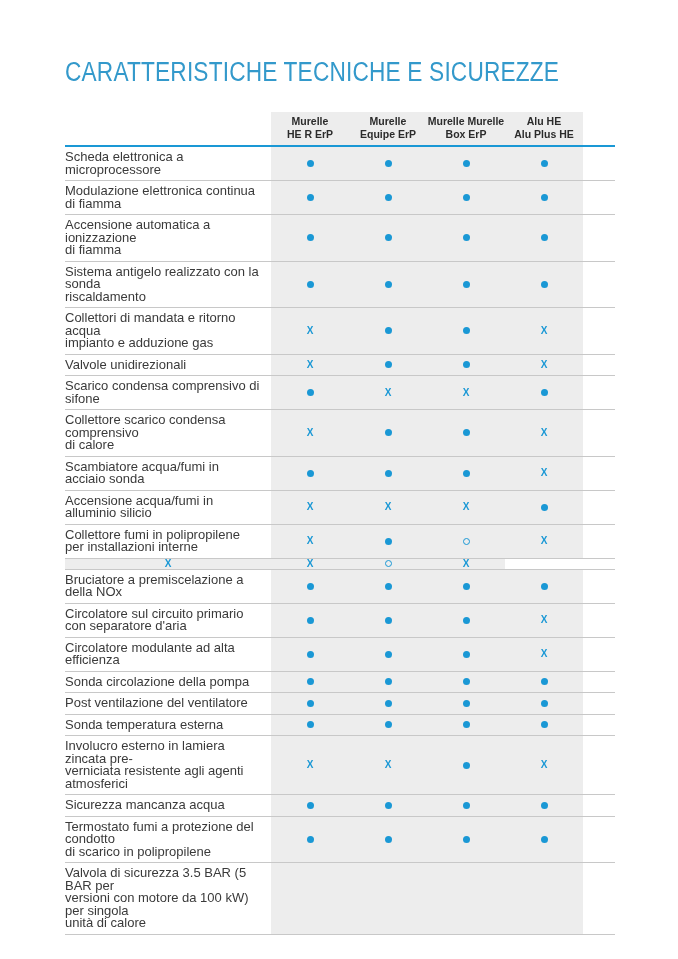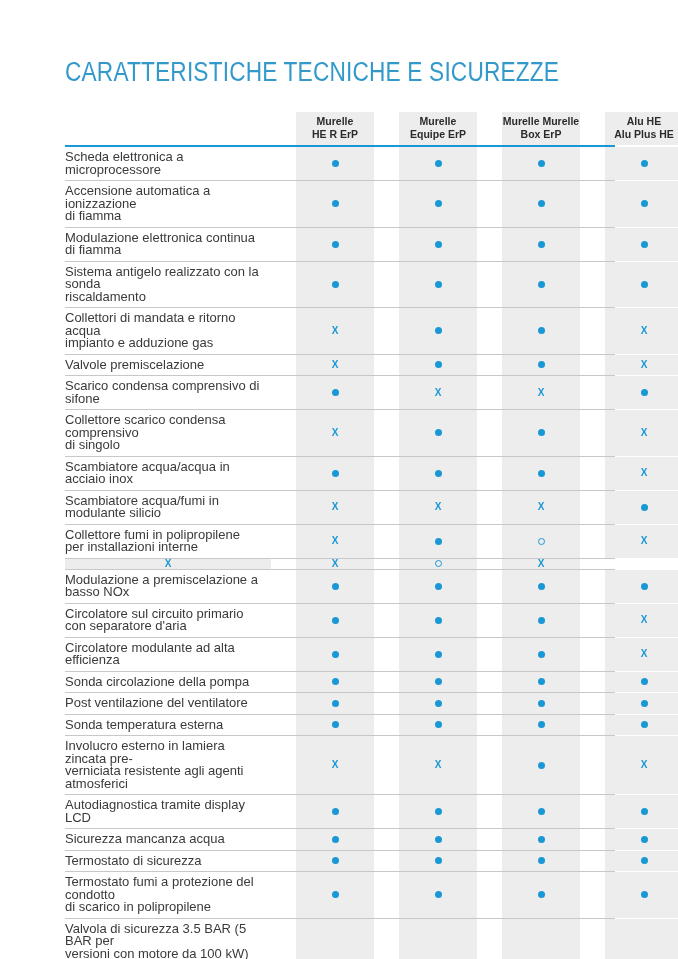--- a/index.html
+++ b/index.html
@@ -22,21 +22,21 @@
     white-space:nowrap;
     display:inline-block;
     margin-bottom:24px;
   }
 
   .ftable { width:550px; }
 
   .row {
     display:grid;
     grid-template-columns:206px 78px 78px 78px 78px;
-    column-gap:25px;
+    column-gap:0;
     border-bottom:1px solid #c8c8c8;
   }
   .header-row { border-bottom:2px solid #1a98d5; }
 
   .hcell {
     background:#ededed;
     font-size:10.5px;
     font-weight:700;
     color:#2b2b2b;
     text-align:center;
@@ -95,51 +95,51 @@
             <div class="sym sym-dot" style="display: inline-block;"></div>
           </div>
           <div class="cell">
             <div class="sym sym-dot" style="display: inline-block;"></div>
           </div>
           <div class="cell">
             <div class="sym sym-dot" style="display: inline-block;"></div>
           </div>
         </div>
         <div class="row">
+          <div class="label-cell">Modulazione elettronica continua di fiamma</div>
+          <div class="cell">
+            <div class="sym sym-dot" style="display: inline-block;"></div>
+          </div>
+          <div class="cell">
+            <div class="sym sym-dot" style="display: inline-block;"></div>
+          </div>
+          <div class="cell">
+            <div class="sym sym-dot" style="display: inline-block;"></div>
+          </div>
+          <div class="cell">
+            <div class="sym sym-dot" style="display: inline-block;"></div>
+          </div>
+        </div>
+        <div class="row">
           <div class="label-cell">Accensione automatica a ionizzazione
 di fiamma</div>
           <div class="cell">
             <div class="sym sym-dot" style="display: inline-block;"></div>
           </div>
           <div class="cell">
             <div class="sym sym-dot" style="display: inline-block;"></div>
           </div>
           <div class="cell">
             <div class="sym sym-dot" style="display: inline-block;"></div>
           </div>
           <div class="cell">
             <div class="sym sym-dot" style="display: inline-block;"></div>
           </div>
         </div>
         <div class="row">
-          <div class="label-cell">Modulazione elettronica continua di fiamma</div>
-          <div class="cell">
-            <div class="sym sym-dot" style="display: inline-block;"></div>
-          </div>
-          <div class="cell">
-            <div class="sym sym-dot" style="display: inline-block;"></div>
-          </div>
-          <div class="cell">
-            <div class="sym sym-dot" style="display: inline-block;"></div>
-          </div>
-          <div class="cell">
-            <div class="sym sym-dot" style="display: inline-block;"></div>
-          </div>
-        </div>
-        <div class="row">
           <div class="label-cell">Sistema antigelo realizzato con la sonda
 riscaldamento</div>
           <div class="cell">
             <div class="sym sym-dot" style="display: inline-block;"></div>
           </div>
           <div class="cell">
             <div class="sym sym-dot" style="display: inline-block;"></div>
           </div>
           <div class="cell">
             <div class="sym sym-dot" style="display: inline-block;"></div>
@@ -158,21 +158,21 @@
             <div class="sym sym-dot" style="display: inline-block;"></div>
           </div>
           <div class="cell">
             <div class="sym sym-dot" style="display: inline-block;"></div>
           </div>
           <div class="cell">
             <div class="sym sym-x" style="display: inline-block;">X</div>
           </div>
         </div>
         <div class="row">
-          <div class="label-cell">Valvole premiscelazione</div>
+          <div class="label-cell">Valvole unidirezionali</div>
           <div class="cell">
             <div class="sym sym-x" style="display: inline-block;">X</div>
           </div>
           <div class="cell">
             <div class="sym sym-dot" style="display: inline-block;"></div>
           </div>
           <div class="cell">
             <div class="sym sym-dot" style="display: inline-block;"></div>
           </div>
           <div class="cell">
@@ -189,51 +189,51 @@
           </div>
           <div class="cell">
             <div class="sym sym-x" style="display: inline-block;">X</div>
           </div>
           <div class="cell">
             <div class="sym sym-dot" style="display: inline-block;"></div>
           </div>
         </div>
         <div class="row">
           <div class="label-cell">Collettore scarico condensa comprensivo
-di singolo</div>
-          <div class="cell">
-            <div class="sym sym-x" style="display: inline-block;">X</div>
-          </div>
-          <div class="cell">
-            <div class="sym sym-dot" style="display: inline-block;"></div>
-          </div>
-          <div class="cell">
-            <div class="sym sym-dot" style="display: inline-block;"></div>
-          </div>
-          <div class="cell">
-            <div class="sym sym-x" style="display: inline-block;">X</div>
-          </div>
-        </div>
-        <div class="row">
-          <div class="label-cell">Scambiatore acqua/acqua in acciaio inox</div>
-          <div class="cell">
-            <div class="sym sym-dot" style="display: inline-block;"></div>
-          </div>
-          <div class="cell">
-            <div class="sym sym-dot" style="display: inline-block;"></div>
-          </div>
-          <div class="cell">
-            <div class="sym sym-dot" style="display: inline-block;"></div>
-          </div>
-          <div class="cell">
-            <div class="sym sym-x" style="display: inline-block;">X</div>
-          </div>
-        </div>
-        <div class="row">
-          <div class="label-cell">Scambiatore acqua/fumi in modulante silicio</div>
+di calore</div>
+          <div class="cell">
+            <div class="sym sym-x" style="display: inline-block;">X</div>
+          </div>
+          <div class="cell">
+            <div class="sym sym-dot" style="display: inline-block;"></div>
+          </div>
+          <div class="cell">
+            <div class="sym sym-dot" style="display: inline-block;"></div>
+          </div>
+          <div class="cell">
+            <div class="sym sym-x" style="display: inline-block;">X</div>
+          </div>
+        </div>
+        <div class="row">
+          <div class="label-cell">Scambiatore acqua/fumi in acciaio sonda</div>
+          <div class="cell">
+            <div class="sym sym-dot" style="display: inline-block;"></div>
+          </div>
+          <div class="cell">
+            <div class="sym sym-dot" style="display: inline-block;"></div>
+          </div>
+          <div class="cell">
+            <div class="sym sym-dot" style="display: inline-block;"></div>
+          </div>
+          <div class="cell">
+            <div class="sym sym-x" style="display: inline-block;">X</div>
+          </div>
+        </div>
+        <div class="row">
+          <div class="label-cell">Accensione acqua/fumi in alluminio silicio</div>
           <div class="cell">
             <div class="sym sym-x" style="display: inline-block;">X</div>
           </div>
           <div class="cell">
             <div class="sym sym-x" style="display: inline-block;">X</div>
           </div>
           <div class="cell">
             <div class="sym sym-x" style="display: inline-block;">X</div>
           </div>
           <div class="cell">
@@ -264,21 +264,21 @@
             <div class="sym sym-x" style="display: inline-block;">X</div>
           </div>
           <div class="cell">
             <div class="sym sym-circle" style="display: inline-block;"></div>
           </div>
           <div class="cell">
             <div class="sym sym-x" style="display: inline-block;">X</div>
           </div>
         </div>
         <div class="row">
-          <div class="label-cell">Modulazione a premiscelazione a basso NOx</div>
+          <div class="label-cell">Bruciatore a premiscelazione a della NOx</div>
           <div class="cell">
             <div class="sym sym-dot" style="display: inline-block;"></div>
           </div>
           <div class="cell">
             <div class="sym sym-dot" style="display: inline-block;"></div>
           </div>
           <div class="cell">
             <div class="sym sym-dot" style="display: inline-block;"></div>
           </div>
           <div class="cell">
@@ -371,51 +371,21 @@
             <div class="sym sym-x" style="display: inline-block;">X</div>
           </div>
           <div class="cell">
             <div class="sym sym-dot" style="display: inline-block;"></div>
           </div>
           <div class="cell">
             <div class="sym sym-x" style="display: inline-block;">X</div>
           </div>
         </div>
         <div class="row">
-          <div class="label-cell">Autodiagnostica tramite display LCD</div>
-          <div class="cell">
-            <div class="sym sym-dot" style="display: inline-block;"></div>
-          </div>
-          <div class="cell">
-            <div class="sym sym-dot" style="display: inline-block;"></div>
-          </div>
-          <div class="cell">
-            <div class="sym sym-dot" style="display: inline-block;"></div>
-          </div>
-          <div class="cell">
-            <div class="sym sym-dot" style="display: inline-block;"></div>
-          </div>
-        </div>
-        <div class="row">
           <div class="label-cell">Sicurezza mancanza acqua</div>
-          <div class="cell">
-            <div class="sym sym-dot" style="display: inline-block;"></div>
-          </div>
-          <div class="cell">
-            <div class="sym sym-dot" style="display: inline-block;"></div>
-          </div>
-          <div class="cell">
-            <div class="sym sym-dot" style="display: inline-block;"></div>
-          </div>
-          <div class="cell">
-            <div class="sym sym-dot" style="display: inline-block;"></div>
-          </div>
-        </div>
-        <div class="row">
-          <div class="label-cell">Termostato di sicurezza</div>
           <div class="cell">
             <div class="sym sym-dot" style="display: inline-block;"></div>
           </div>
           <div class="cell">
             <div class="sym sym-dot" style="display: inline-block;"></div>
           </div>
           <div class="cell">
             <div class="sym sym-dot" style="display: inline-block;"></div>
           </div>
           <div class="cell">

